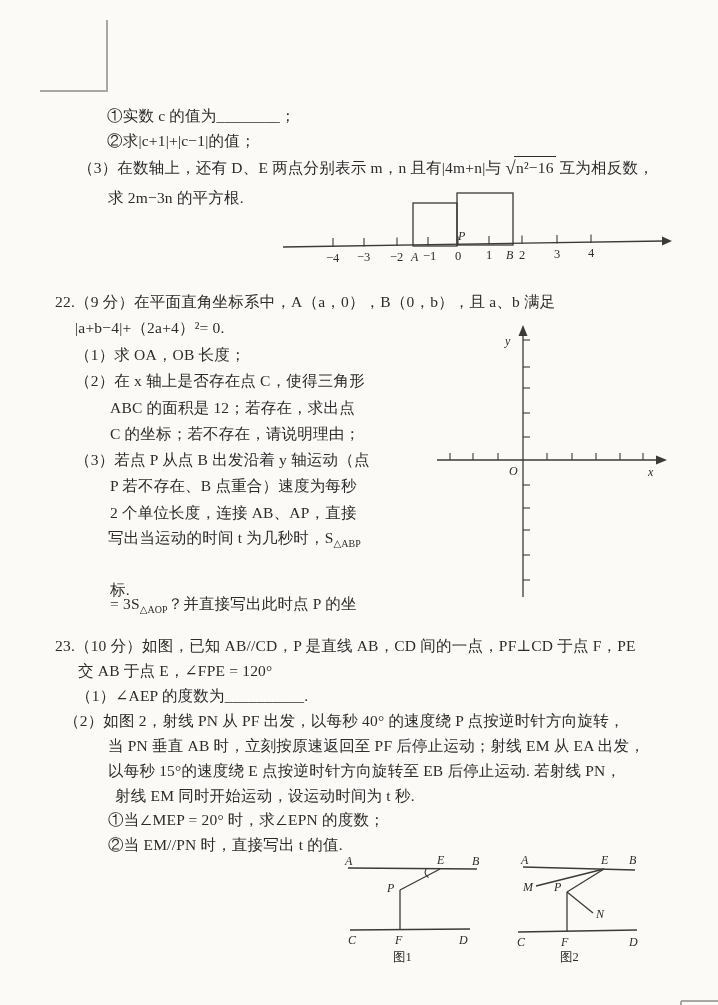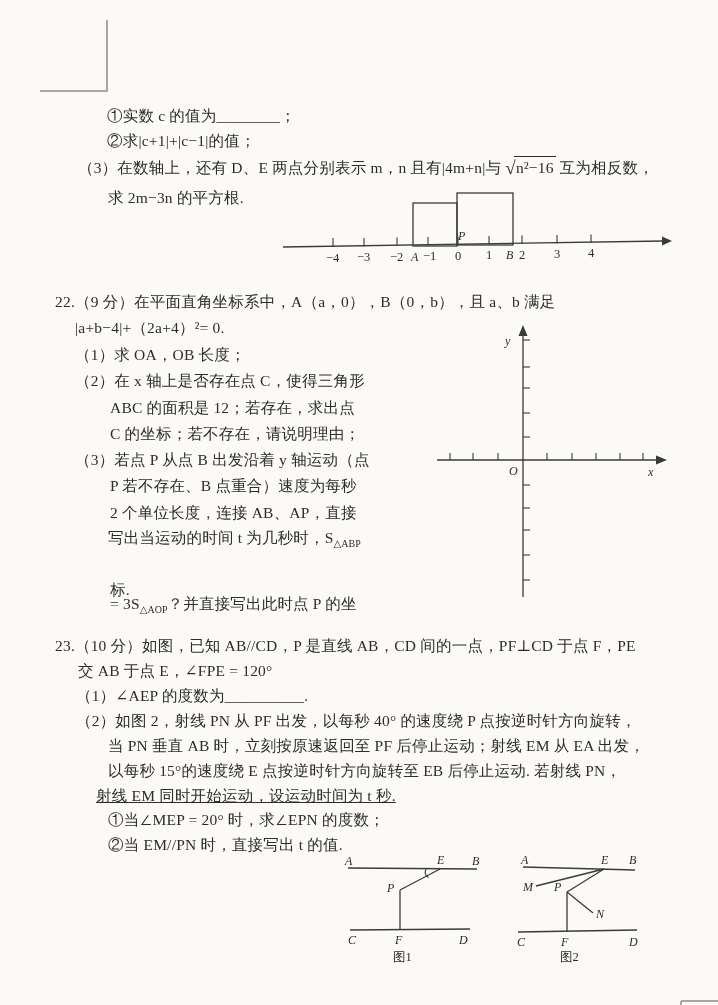--- a/index.html
+++ b/index.html
@@ -109,24 +109,24 @@
       <line x1="86" y1="257" x2="93" y2="257"></line>
   </g>
   <text class="pt" x="68" y="22">y</text>
   <text class="pt" x="211" y="153">x</text>
   <text class="pt" x="72" y="152">O</text>
 </svg>
 
 <div class="ln" style="left:55px;top:636px;">23.（10 分）如图，已知 AB//CD，P 是直线 AB，CD 间的一点，PF⊥CD 于点 F，PE</div>
 <div class="ln" style="left:78px;top:661px;">交 AB 于点 E，∠FPE = 120°</div>
 <div class="ln" style="left:76px;top:686px;">（1）∠AEP 的度数为__________.</div>
-<div class="ln" style="left:76px;top:711px;">（2）如图 2，射线 PN 从 PF 出发，以每秒 40° 的速度绕 P 点按逆时针方向旋转，</div>
+<div class="ln" style="left:64px;top:711px;">（2）如图 2，射线 PN 从 PF 出发，以每秒 40° 的速度绕 P 点按逆时针方向旋转，</div>
 <div class="ln" style="left:108px;top:736px;">当 PN 垂直 AB 时，立刻按原速返回至 PF 后停止运动；射线 EM 从 EA 出发，</div>
 <div class="ln" style="left:108px;top:761px;">以每秒 15°的速度绕 E 点按逆时针方向旋转至 EB 后停止运动. 若射线 PN，</div>
-<div class="ln" style="left:96px;top:786px;text-decoration:underline;">射线 EM 同时开始运动，设运动时间为 t 秒.</div>
+<div class="ln" style="left:115px;top:786px;">射线 EM 同时开始运动，设运动时间为 t 秒.</div>
 <div class="ln" style="left:108px;top:810px;font-family:Liberation Serif, serif;">①当∠MEP = 20° 时，求∠EPN 的度数；</div>
 <div class="ln" style="left:108px;top:835px;">②当 EM//PN 时，直接写出 t 的值.</div>
 
 <svg style="left:337px;top:853px;" width="150" height="115" viewBox="0 0 150 115">
   <line class="stroke" x1="11" y1="15" x2="140" y2="16"></line>
   <line class="stroke" x1="13" y1="77" x2="133" y2="76"></line>
   <line class="stroke" x1="103" y1="16" x2="63" y2="37"></line>
   <line class="stroke" x1="63" y1="37" x2="63" y2="77"></line>
   <path class="thin" d="M89 16 Q86.5 21.5 91.5 24.5"></path>
   <text class="pt" x="8" y="12">A</text>

